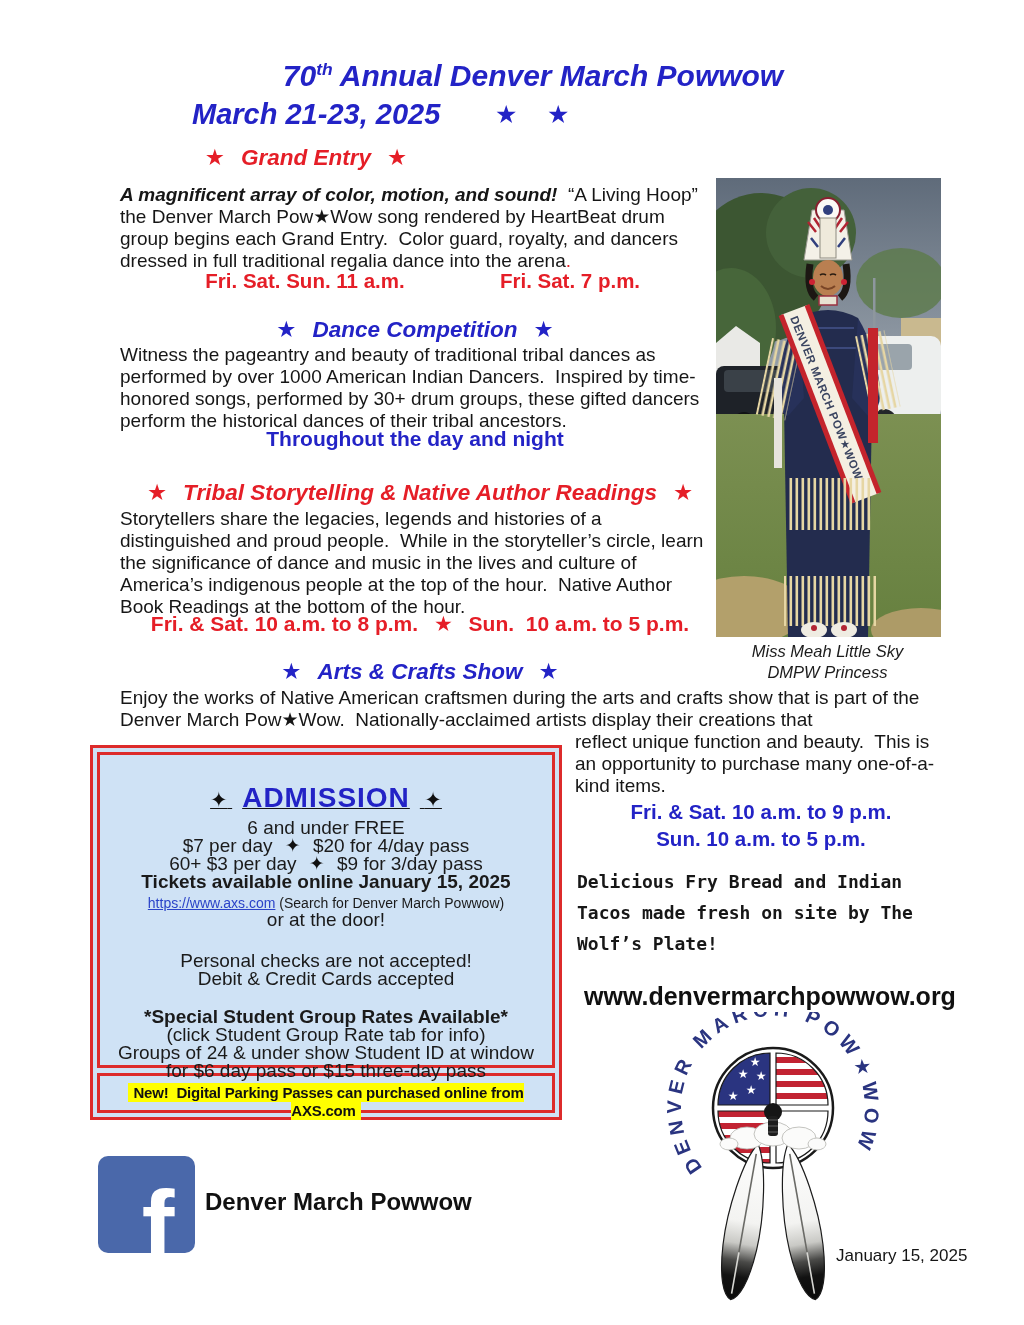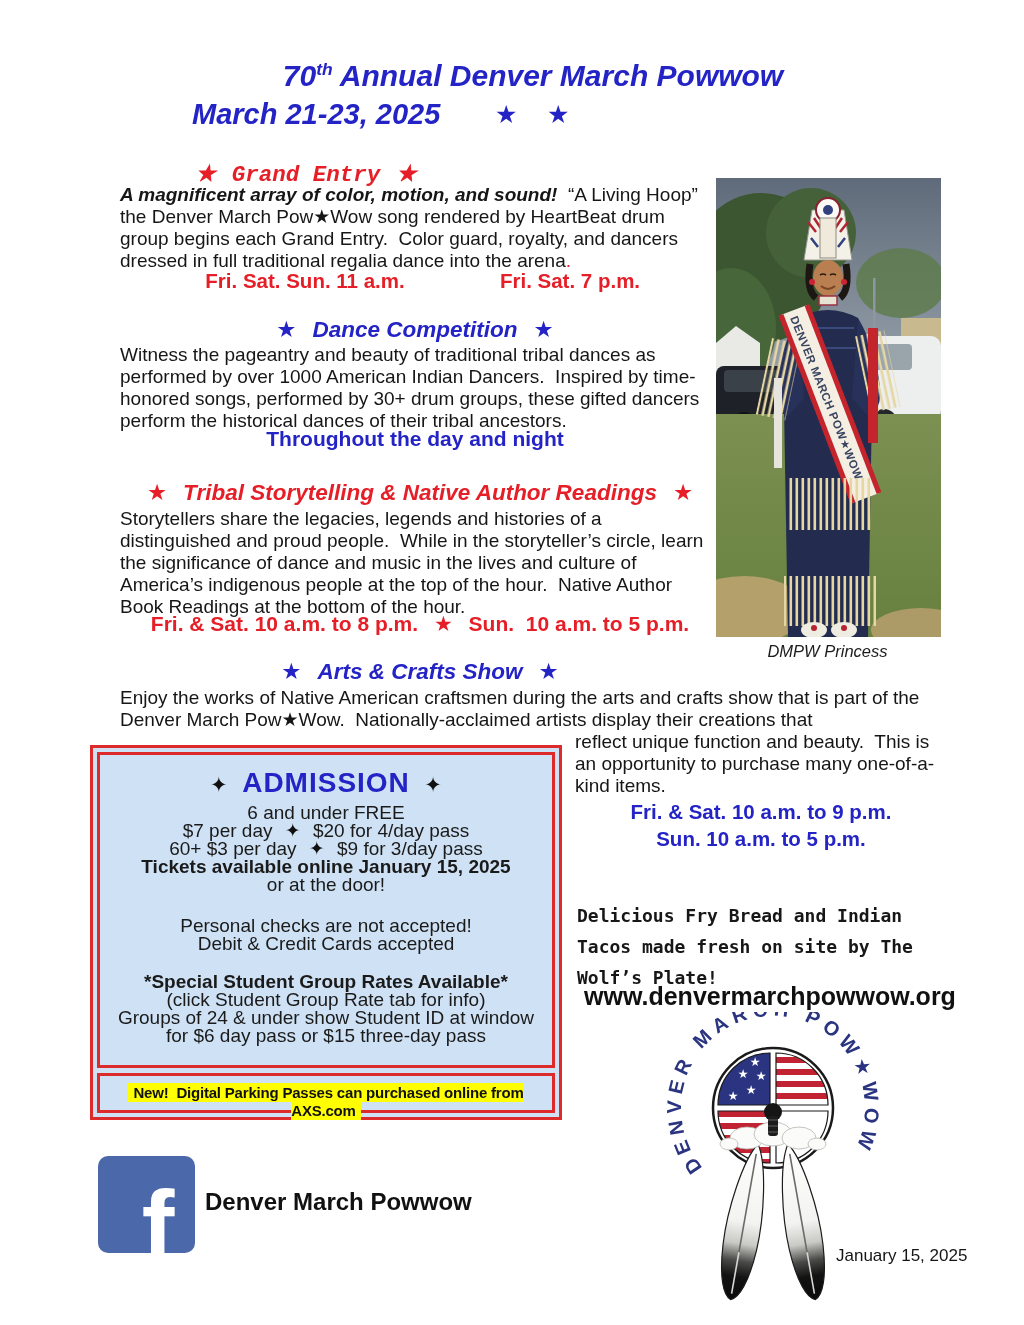--- a/index.html
+++ b/index.html
@@ -36,21 +36,21 @@
 
 <div id="page">
 
   <div class="abs title1 bi center" style="left:21px;top:59px;width:1024px;">
     <span>70</span><sup>th</sup><span> Annual Denver March Powwow</span>
   </div>
   <div class="abs title2 bi" style="left:192px;top:98px;">March 21-23, 2025</div>
   <div class="abs title2 b" style="left:495px;top:100px;font-size:25px;">★</div>
   <div class="abs title2 b" style="left:547px;top:100px;font-size:25px;">★</div>
 
-  <div class="abs sec-head bi red center" style="left:120px;top:160px;width:372px;font-family:Liberation Mono, monospace;">
+  <div class="abs sec-head bi red center" style="left:120px;top:144px;width:372px;">
     <span>★</span><span class="gap">Grand Entry</span><span>★</span>
   </div>
   <div class="abs body-text" style="left:120px;top:184px;width:588px;">
     <span class="bi">A magnificent array of color, motion, and sound!</span><span>&nbsp; “A Living Hoop” the Denver March Pow★Wow song rendered by HeartBeat drum group begins each Grand Entry.&nbsp; Color guard, royalty, and dancers dressed in full traditional regalia dance into the arena</span><span class="red">.</span>
   </div>
   <div class="abs times red center" style="left:140px;top:269px;width:330px;">Fri. Sat. Sun. 11 a.m.</div>
   <div class="abs times red center" style="left:460px;top:269px;width:220px;">Fri. Sat. 7 p.m.</div>
 
   <div class="abs sec-head bi blue center" style="left:120px;top:316px;width:590px;">
     <span>★</span><span class="gap">Dance Competition</span><span>★</span>
@@ -150,56 +150,60 @@
         <rect x="68" y="398" width="92" height="50" fill="url(#fr)"></rect>
 
         <ellipse cx="98" cy="452" rx="13" ry="8" fill="#efece2"></ellipse>
         <ellipse cx="128" cy="452" rx="13" ry="8" fill="#efece2"></ellipse>
         <circle cx="98" cy="450" r="3" fill="#b22432"></circle>
           <circle cx="128" cy="450" r="3" fill="#b22432"></circle>
       </g>
     </svg>
   </div>
   <div class="abs center" style="left:695px;top:641px;width:265px;font-style:italic;font-size:16.5px;line-height:21px;color:#1c1c1c;">
+    <div>Miss Meah Little Sky</div>
     <div>DMPW Princess</div>
   </div>
 
   <div class="abs" style="left:90px;top:745px;width:472px;border:3px solid var(--border-red);background:var(--boxbg);padding:4px;box-sizing:border-box;">
     <div style="border:3px solid var(--border-red);background:var(--boxbg);text-align:center;padding:10px 6px 10px 6px;box-sizing:border-box;height:316px;">
-      <div style="margin-top:2px;">
+      <div style="margin-top:17px;text-decoration:underline;">
         <span class="dmd" style="font-size:21px;">✦</span>
         <span class="b blue" style="font-size:28px;letter-spacing:1px;margin:0 10px;">ADMISSION</span>
         <span class="dmd" style="font-size:21px;">✦</span>
       </div>
       <div class="adm-line" style="margin-top:5px;">6 and under FREE</div>
       <div class="adm-line">
         <span>$7 per day</span>
         <span class="dmd" style="margin:0 7px;">✦</span>
         <span>$20 for 4/day pass</span>
       </div>
       <div class="adm-line">
         <span>60+ $3 per day</span>
         <span class="dmd" style="margin:0 7px;">✦</span>
         <span>$9 for 3/day pass</span>
       </div>
       <div class="adm-line b">Tickets available online January 15, 2025</div>
+      <div style="font-size:14px;margin-top:4px;color:#1a1a1a;">
+        <a class="link" href="#">https://www.axs.com</a><span> (Search for Denver March Powwow)</span>
+      </div>
       <div class="adm-line">or at the door!</div>
       <div class="adm-line" style="margin-top:23px;">Personal checks are not accepted!</div>
       <div class="adm-line">Debit &amp; Credit Cards accepted</div>
       <div class="adm-line b" style="margin-top:20px;">*Special Student Group Rates Available*</div>
       <div class="adm-line">(click Student Group Rate tab for info)</div>
       <div class="adm-line">Groups of 24 &amp; under show Student ID at window</div>
       <div class="adm-line">for $6 day pass or $15 three-day pass</div>
     </div>
     <div style="border:3px solid var(--border-red);background:var(--boxbg);text-align:center;margin-top:5px;padding:8px 2px;box-sizing:border-box;height:40px;">
       <span class="hl b" style="font-size:15px;letter-spacing:-0.2px;color:#111;">New!&nbsp; Digital Parking Passes can purchased online from AXS.com</span>
     </div>
   </div>
 
-  <div class="abs" style="left:577px;top:866px;width:352px;font-family:'DejaVu Sans Mono',monospace;font-weight:bold;font-size:18px;line-height:31px;color:#171717;margin-top:34px;">Delicious Fry Bread and Indian Tacos made fresh on site by The Wolf’s Plate!</div>
+  <div class="abs" style="left:577px;top:866px;width:352px;font-family:'DejaVu Sans Mono',monospace;font-weight:bold;font-size:18px;line-height:31px;color:#171717;">Delicious Fry Bread and Indian Tacos made fresh on site by The Wolf’s Plate!</div>
 
   <div class="abs b center" style="left:575px;top:982px;width:390px;font-size:25px;color:#101010;">www.denvermarchpowwow.org</div>
 
   <div class="abs" style="left:655px;top:1012px;width:236px;height:292px;">
     <svg width="236" height="292" viewBox="-118 -96 236 292">
       <defs>
         <pattern id="stripes" x="0" y="-60" width="60" height="12" patternUnits="userSpaceOnUse">
           <rect x="0" y="0" width="60" height="6" fill="#c22332"></rect>
           <rect x="0" y="6" width="60" height="6" fill="#ffffff"></rect>
         </pattern>

